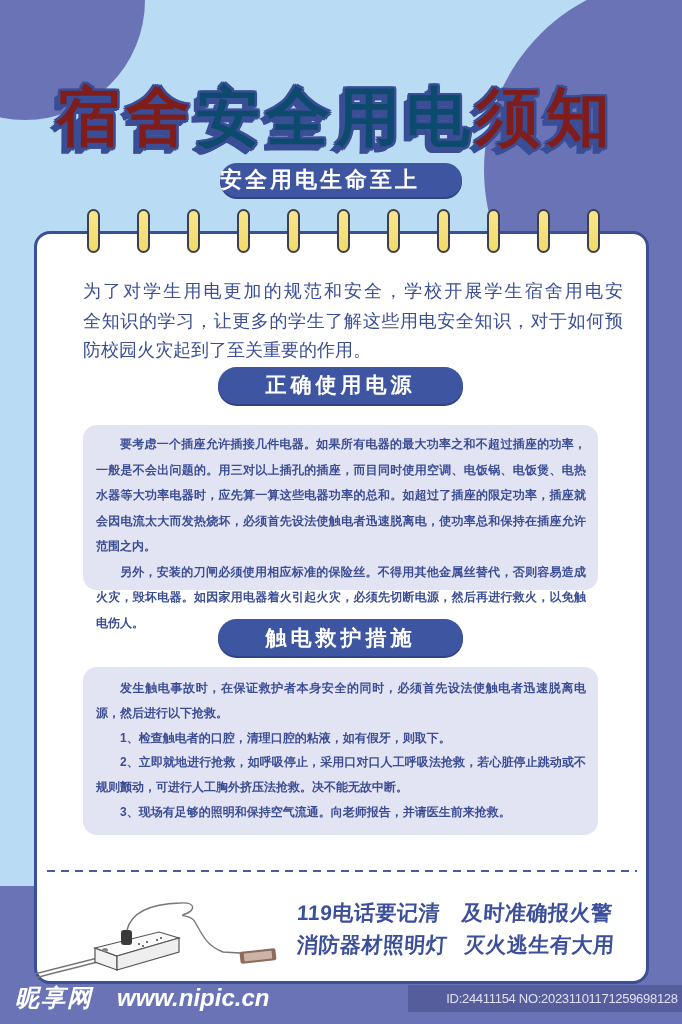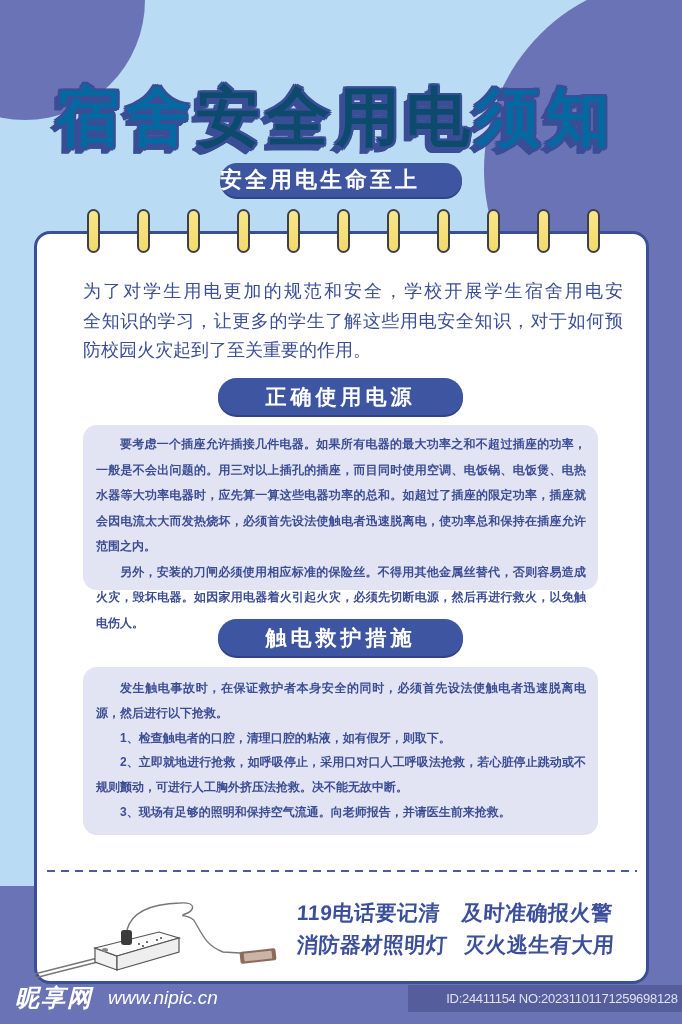--- a/index.html
+++ b/index.html
@@ -14,38 +14,38 @@
 .bottom-band{left:0;top:886px;width:682px;height:138px;background:#6b73b7;}
 
 
 .title{left:56px;top:78px;width:580px;font-size:64px;font-weight:900;letter-spacing:6px;line-height:78px;white-space:nowrap;}
 .title span{
   text-shadow:
    2.5px 0 #3a4e96,-2.5px 0 #3a4e96,0 2.5px #3a4e96,0 -2.5px #3a4e96,
    2px 2px #3a4e96,-2px -2px #3a4e96,2px -2px #3a4e96,-2px 2px #3a4e96,
    -3px 4px #3a4e96,-4px 5px #3a4e96,-5px 6px #3a4e96,-6px 6px #3a4e96;
 }
-.t-white{color:#0369a1;}
+.t-white{color:#7f1d1d;}
 .t-yellow{color:#0c4a6e;}
 
 .subtitle{left:220px;top:163px;width:242px;height:34px;border-radius:17px;background:#3e55a1;color:#fff;font-size:22px;font-weight:bold;letter-spacing:3px;line-height:34px;box-shadow:0 2px 0 #2f4386;}
 
 
 .card{left:34px;top:231px;width:615px;height:753px;background:#fff;border:3px solid #3b4f97;border-radius:16px;}
 .ring{top:209px;width:13px;height:44px;border-radius:7px;background:linear-gradient(#f8e68a,#f2da6c);border:2.5px solid #3d404c;}
 
 
 .intro{left:83px;top:277px;width:540px;color:#3b4e96;font-size:18px;font-weight:normal;line-height:29.5px;}
 .line{display:block;height:1lh;overflow:hidden;}
 .intro .line{height:29.5px;}
 .j{text-align:justify;text-align-last:justify;}
 
 
 .sec-pill{left:218px;width:245px;height:37px;border-radius:18.5px;background:#3e55a1;color:#fff;font-size:21px;font-weight:bold;letter-spacing:4px;text-align:center;line-height:37px;box-shadow:0 2px 0 #2f4386;}
-.pill1{top:378px;}
+.pill1{top:367px;font-family:Liberation Serif, serif;}
 .pill2{top:619px;}
 .box{left:83px;width:515px;background:#e3e4f3;border-radius:14px;}
 .box1{top:425px;height:165px;}
 .box2{top:667px;height:168px;}
 
 .sec-text{left:96px;width:490px;color:#3b4d95;font-size:12px;font-weight:bold;}
 .sec1{top:432px;line-height:25.5px;}
 .sec1 .line{height:25.5px;}
 .sec2{top:676px;line-height:24.8px;}
 .sec2 .line{height:24.8px;}
@@ -59,21 +59,21 @@
 
 
 .slogan{color:#3c4f9a;font-size:21px;font-weight:900;letter-spacing:0.5px;white-space:nowrap;line-height:26px;transform:skewX(-4deg);}
 .s00{left:297px;top:900px;}
 .s01{left:462px;top:900px;}
 .s10{left:297px;top:932px;}
 .s11{left:464px;top:932px;}
 
 
 .wm-brand{left:15px;top:983px;color:#fff;font-size:24px;font-weight:900;font-style:italic;letter-spacing:2px;line-height:30px;}
-.wm-url{left:108px;top:987px;color:#fff;font-size:19px;font-weight:normal;font-style:italic;line-height:22px;}
+.wm-url{left:117px;top:987px;color:#fff;font-size:24px;font-weight:bold;font-style:italic;line-height:22px;}
 .wm-id{left:408px;top:985px;width:308px;height:27px;background:#565d9c;color:#dfe1f3;font-size:13px;line-height:27px;text-align:center;letter-spacing:-0.3px;white-space:nowrap;}
 </style>
 </head>
 <body>
 
 <div class="abs blob-tl"></div>
 <div class="abs blob-r"></div>
 <div class="abs strip-r"></div>
 <div class="abs bottom-band"></div>
 

